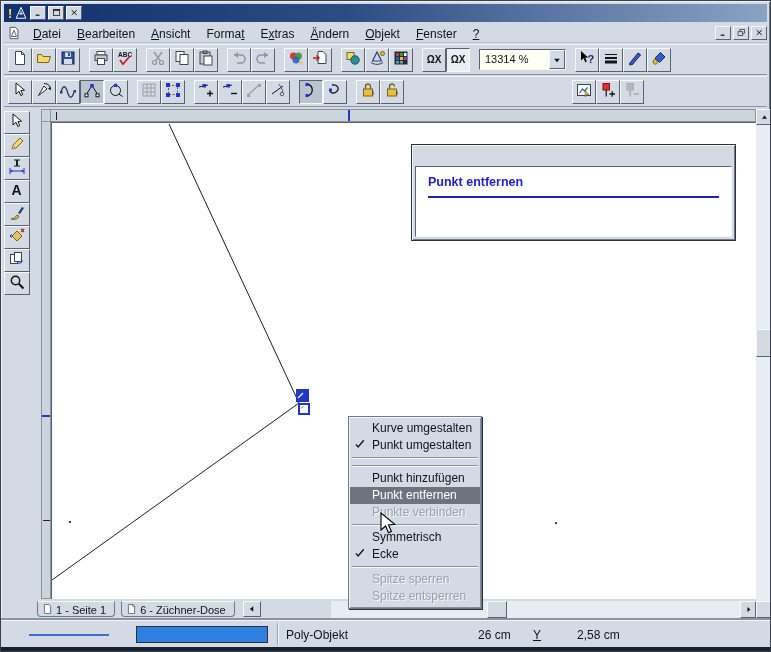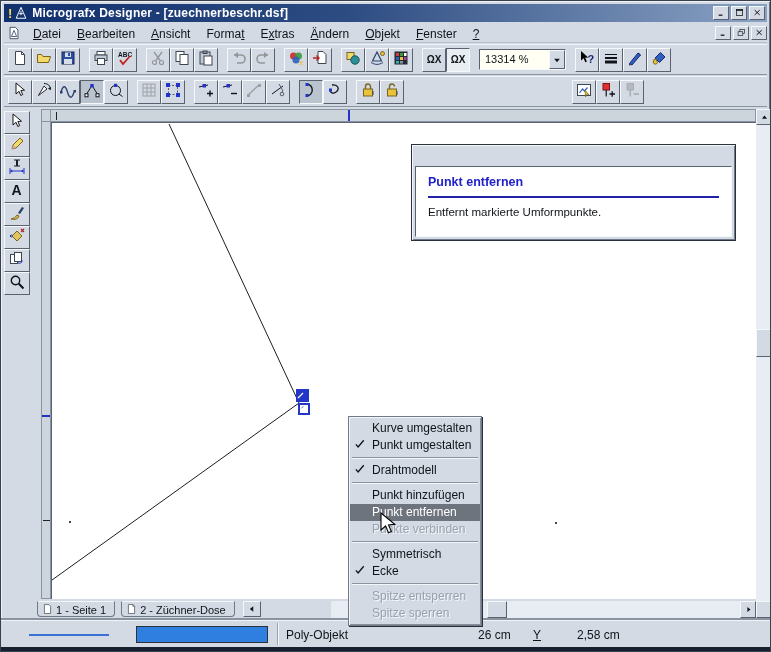--- a/index.html
+++ b/index.html
@@ -131,21 +131,20 @@
 <div class="window">
 
   <div class="titlebar">
     <span class="bang">!</span>
     <span class="ticon">
         <svg viewBox="0 0 16 16" aria-hidden="true">
           <path d="M8 1.5L13.5 14h-11z" fill="none" stroke="#fff" stroke-width="1.1"></path>
           <path d="M8 5.5v5M5.8 8.8h4.4" stroke="#fff"></path>
         </svg>
       </span>
-    <span class="title-text">Micrografx Designer - [zuechnerbeschr.dsf]</span>
     <button class="winbtn">
         <svg viewBox="0 0 16 16" aria-hidden="true">
           <path d="M3.5 11.5h6" stroke="#10141a" stroke-width="2"></path>
         </svg>
       </button>
     <button class="winbtn">
         <svg viewBox="0 0 16 16" aria-hidden="true">
           <rect x="3" y="2.5" width="10" height="9.5" fill="none" stroke="#10141a" stroke-width="1.2"></rect>
           <path d="M3 3.5h10" stroke="#10141a" stroke-width="2"></path>
         </svg>
@@ -550,21 +549,20 @@
       <svg viewBox="0 0 12 12">
           <path d="M2 5l3-3" stroke="#2236c8" stroke-width="1.2" fill="none"></path>
         </svg>
     </span>
   </div>
 
   <div class="hints">
     <div class="hints-body">
       <div class="hints-head" style="color: rgb(33, 33, 204);">Punkt entfernen</div>
       <div class="hints-rule"></div>
-      <div class="hints-text">Entfernt markierte Umformpunkte.</div>
     </div>
   </div>
 
   <div class="vscroll">
     <button class="sbtn up">
         <svg viewBox="0 0 16 16" aria-hidden="true">
           <path d="M8 4.5l4.5 5.5h-9z" fill="#10141a"></path>
         </svg>
       </button>
     <div class="sbtn thumb"></div>
@@ -589,21 +587,21 @@
         <span><svg viewBox="0 0 16 16" aria-hidden="true">
             <path d="M3.5 1.5h6.5l2.5 2.5v10.5H3.5z" fill="#fff" stroke="#3c4650"></path>
           </svg></span>
         <span>1 - Seite 1</span>
       </div>
       <div class="tab">
         <span><svg viewBox="0 0 16 16" aria-hidden="true">
             <path d="M3.5 1.5h6.5l2.5 2.5v10.5H3.5z" fill="#fff" stroke="#3c4650"></path>
             <path d="M10 1.5V4h2.5" fill="none" stroke="#3c4650"></path>
           </svg></span>
-        <span>2 - Züchner-Dose</span>
+        <span>6 - Züchner-Dose</span>
       </div>
       <button class="tab-arrow">
         <svg viewBox="0 0 16 16" aria-hidden="true">
           <path d="M4.5 8L10 3.5v9z" fill="#10141a"></path>
         </svg>
       </button>
     </div>
 
   <div class="statusbar">
     <span class="line-sample"></span>
@@ -615,35 +613,32 @@
     <span class="st-text" style="left:576px">2,58 cm</span>
   </div>
   <div class="bottom-strip"></div>
 
   <div class="ctxmenu">
       <div class="mitem"><span>Kurve umgestalten</span></div>
       <div class="mitem"><span class="chk"><svg viewBox="0 0 16 16" aria-hidden="true">
             <path d="M2.5 8.5l3 3.5L13 3" fill="none" stroke="currentColor" stroke-width="1.8"></path>
           </svg></span><span>Punkt umgestalten</span></div>
       <div class="msep"></div>
-      <div class="mitem"><span class="chk"><svg viewBox="0 0 16 16" aria-hidden="true">
-            <path d="M2.5 8.5l3 3.5L13 3" fill="none" stroke="currentColor" stroke-width="1.8"></path>
-          </svg></span><span>Drahtmodell</span></div>
       <div class="msep"></div>
       <div class="mitem"><span>Punkt hinzufügen</span></div>
       <div class="mitem hl" style="background: rgb(109, 116, 126);"><span>Punkt entfernen</span></div>
       <div class="mitem dis"><span>Punkte verbinden</span></div>
       <div class="msep"></div>
       <div class="mitem"><span>Symmetrisch</span></div>
       <div class="mitem"><span class="chk"><svg viewBox="0 0 16 16" aria-hidden="true">
             <path d="M2.5 8.5l3 3.5L13 3" fill="none" stroke="currentColor" stroke-width="1.8"></path>
           </svg></span><span>Ecke</span></div>
       <div class="msep"></div>
+      <div class="mitem dis"><span>Spitze sperren</span></div>
       <div class="mitem dis"><span>Spitze entsperren</span></div>
-      <div class="mitem dis"><span>Spitze sperren</span></div>
     </div>
 
   <div class="cursor">
     <svg viewBox="0 0 20 26">
         <path d="M1 1v17l4.6-4 2.9 6.7 2.9-1.2-2.9-6.6 6.3-.5z" fill="#fff" stroke="#000" stroke-width="1.1"></path>
       </svg>
   </div>
 
 </div>
 

